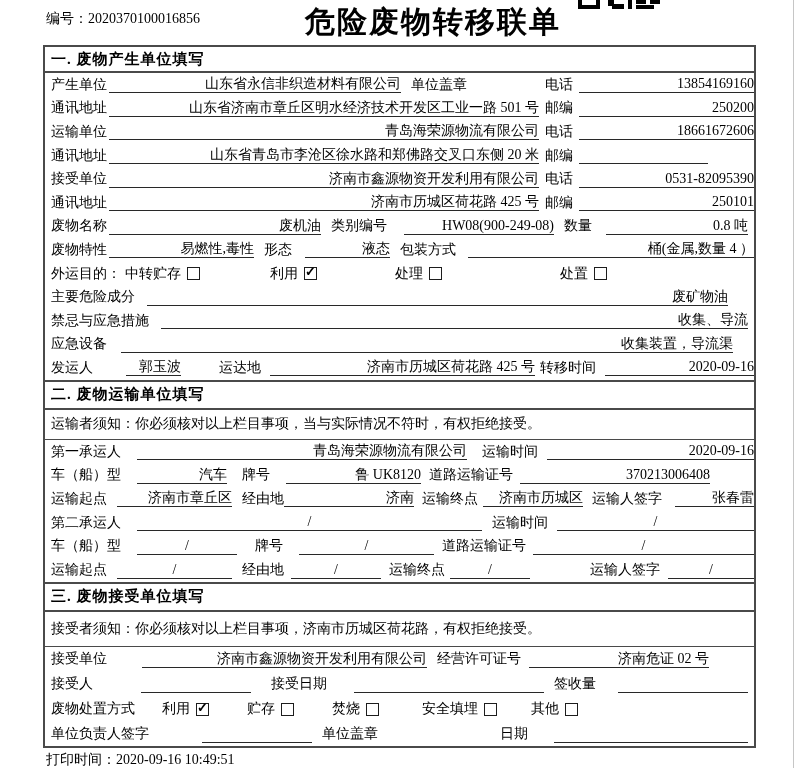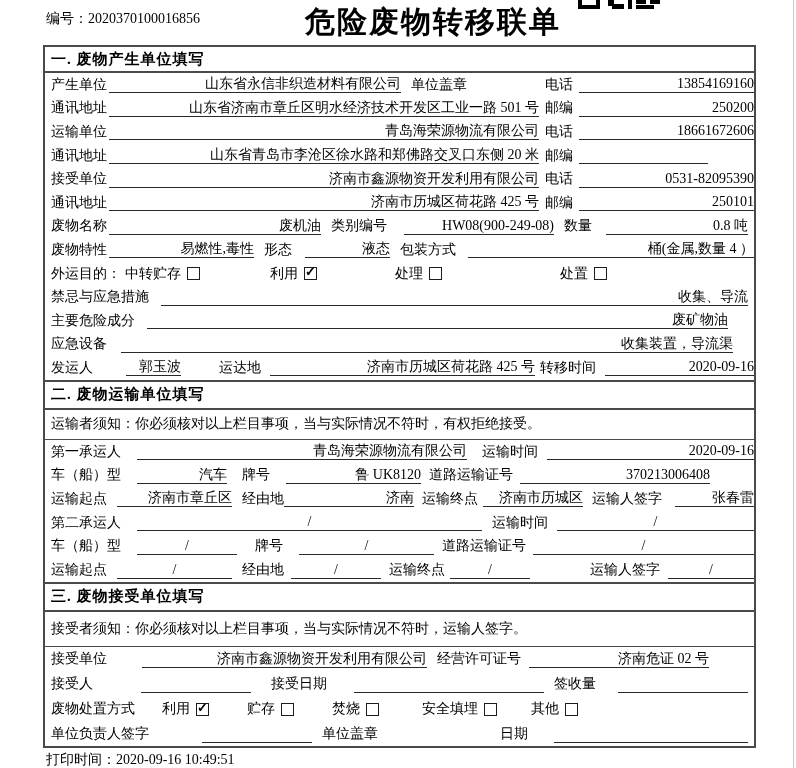--- a/index.html
+++ b/index.html
@@ -156,27 +156,27 @@
         <span class="l">处理</span>
         <span class="cb"></span>
       </span>
       <span class="opt" style="margin-left:118px">
         <span class="l">处置</span>
         <span class="cb"></span>
       </span>
     </div>
 
     <div class="row r1">
+      <span class="l" style="width:87px">主要危险成分</span>
+      <span class="v vf" style="margin-left:9px;margin-right:26px">废矿物油</span>
+    </div>
+
+    <div class="row r1">
       <span class="l" style="width:101px">禁忌与应急措施</span>
       <span class="v vf" style="margin-left:9px;margin-right:6px">收集、导流</span>
-    </div>
-
-    <div class="row r1">
-      <span class="l" style="width:87px">主要危险成分</span>
-      <span class="v vf" style="margin-left:9px;margin-right:26px">废矿物油</span>
     </div>
 
     <div class="row r1">
       <span class="l" style="width:58px">应急设备</span>
       <span class="v vf" style="margin-left:12px;margin-right:21px">收集装置，导流渠</span>
     </div>
 
     <div class="row r1">
       <span class="l">发运人</span>
       <span class="v" style="width:55px;margin-left:33px">郭玉波</span>
@@ -237,21 +237,21 @@
       <span class="v ctr" style="width:115px;margin-left:8px">/</span>
       <span class="l" style="margin-left:10px">经由地</span>
       <span class="v ctr" style="width:90px;margin-left:7px">/</span>
       <span class="l" style="margin-left:8px">运输终点</span>
       <span class="v ctr" style="width:80px;margin-left:5px">/</span>
       <span class="l" style="margin-left:60px">运输人签字</span>
       <span class="v vf ctr" style="margin-left:8px">/</span>
     </div>
 
     <div class="sec mid">三. 废物接受单位填写</div>
-    <div class="notice" style="height:35px">接受者须知：你必须核对以上栏目事项，当与实际情况不符时，运输人签字。</div>
+    <div class="notice" style="height:35px">接受者须知：你必须核对以上栏目事项，济南市历城区荷花路，有权拒绝接受。</div>
 
     <div class="row r3">
       <span class="l" style="width:58px">接受单位</span>
       <span class="v" style="width:285px;margin-left:33px">济南市鑫源物资开发利用有限公司</span>
       <span class="l" style="margin-left:10px">经营许可证号</span>
       <span class="v" style="width:180px;margin-left:8px">济南危证 02 号</span>
     </div>
 
     <div class="row r3">
       <span class="l">接受人</span>

